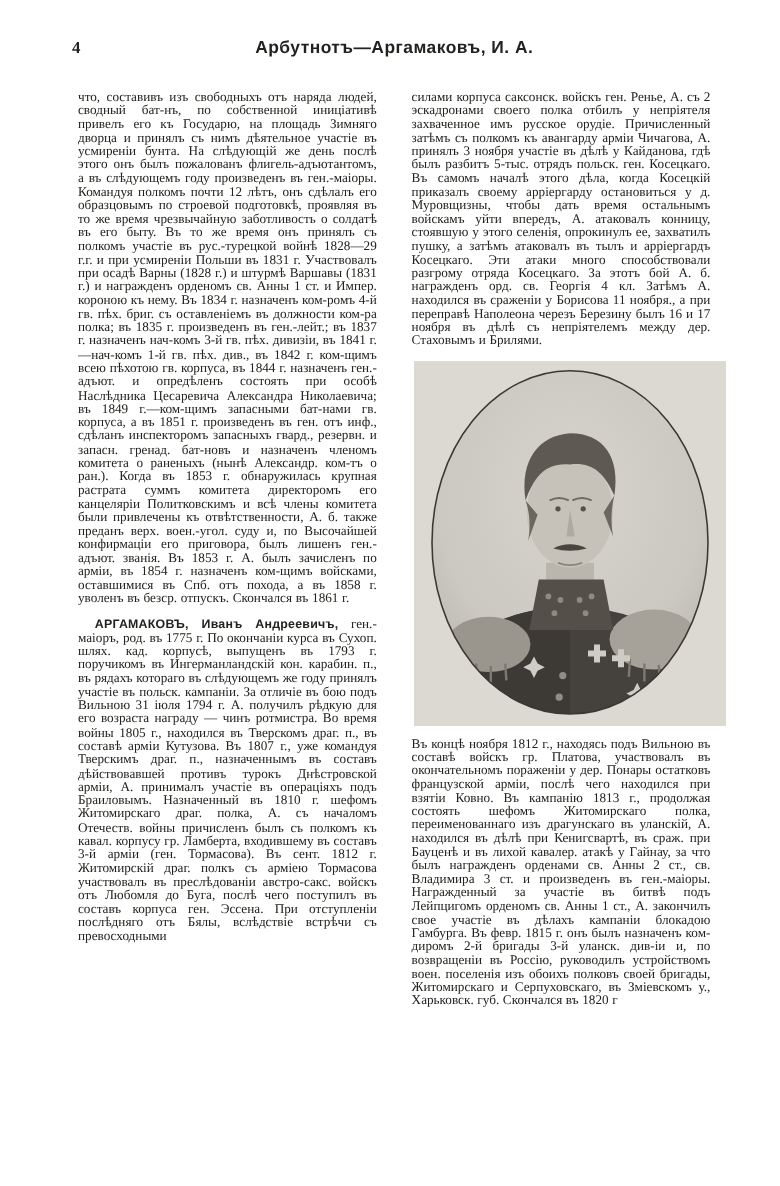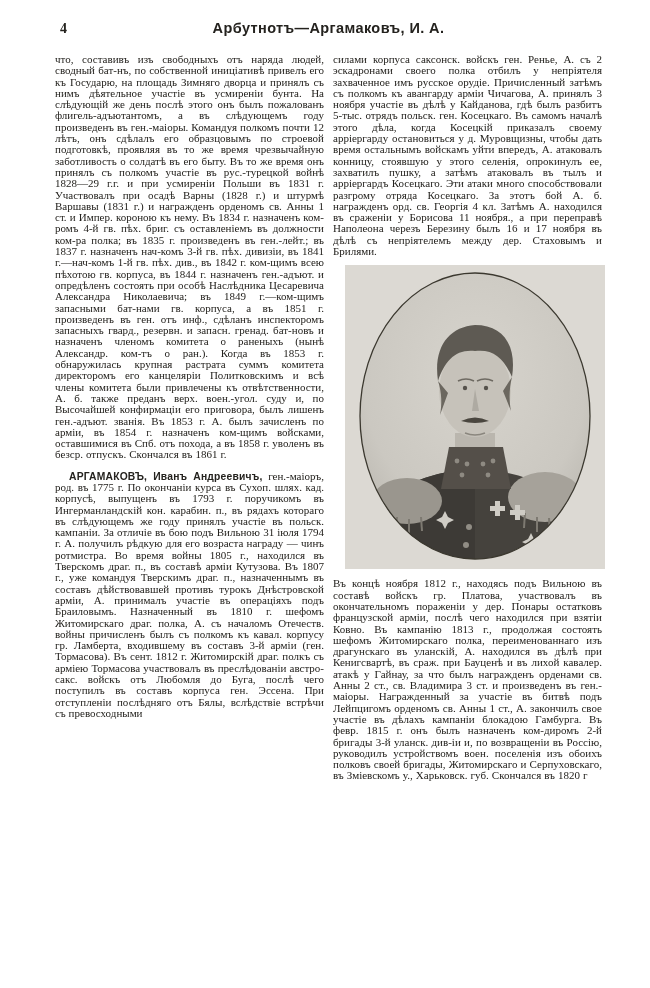--- a/index.html
+++ b/index.html
@@ -17,32 +17,32 @@
     position: relative;
     height: 20px;
     margin-bottom: 14px;
   }
   .page-number {
     position: absolute; left: 5px; top: 1px;
     font-family: "Liberation Serif", serif;
     font-size: 14px; font-weight: 700;
   }
   .running-head {
-    margin: 0; text-align: center;
+    margin: 12px; text-align: center;
     font-family: "Liberation Sans", sans-serif;
     font-size: 14.5px; font-weight: 700; letter-spacing: 0.4px;
   }
   .columns { display: flex; gap: 9px; }
   .col {
     width: 269px; flex: 0 0 269px;
     font-size: 11px; line-height: 11.3px;
     text-align: justify;
     word-spacing: 0.3px;
   }
-  .col p { margin: 0; }
+  .col p { margin: 10px; }
   p.entry { margin-top: 10px; text-indent: 14px; }
   .term {
     font-family: "Liberation Sans", sans-serif;
     font-weight: 700; font-size: 10.3px; letter-spacing: 0.2px;
   }
   .spaced { letter-spacing: 2.6px; }
   .portrait-plate {
     margin: 8px 0 9px 12px;
     width: 260px; height: 304px;
     background: #dcd9d3;

